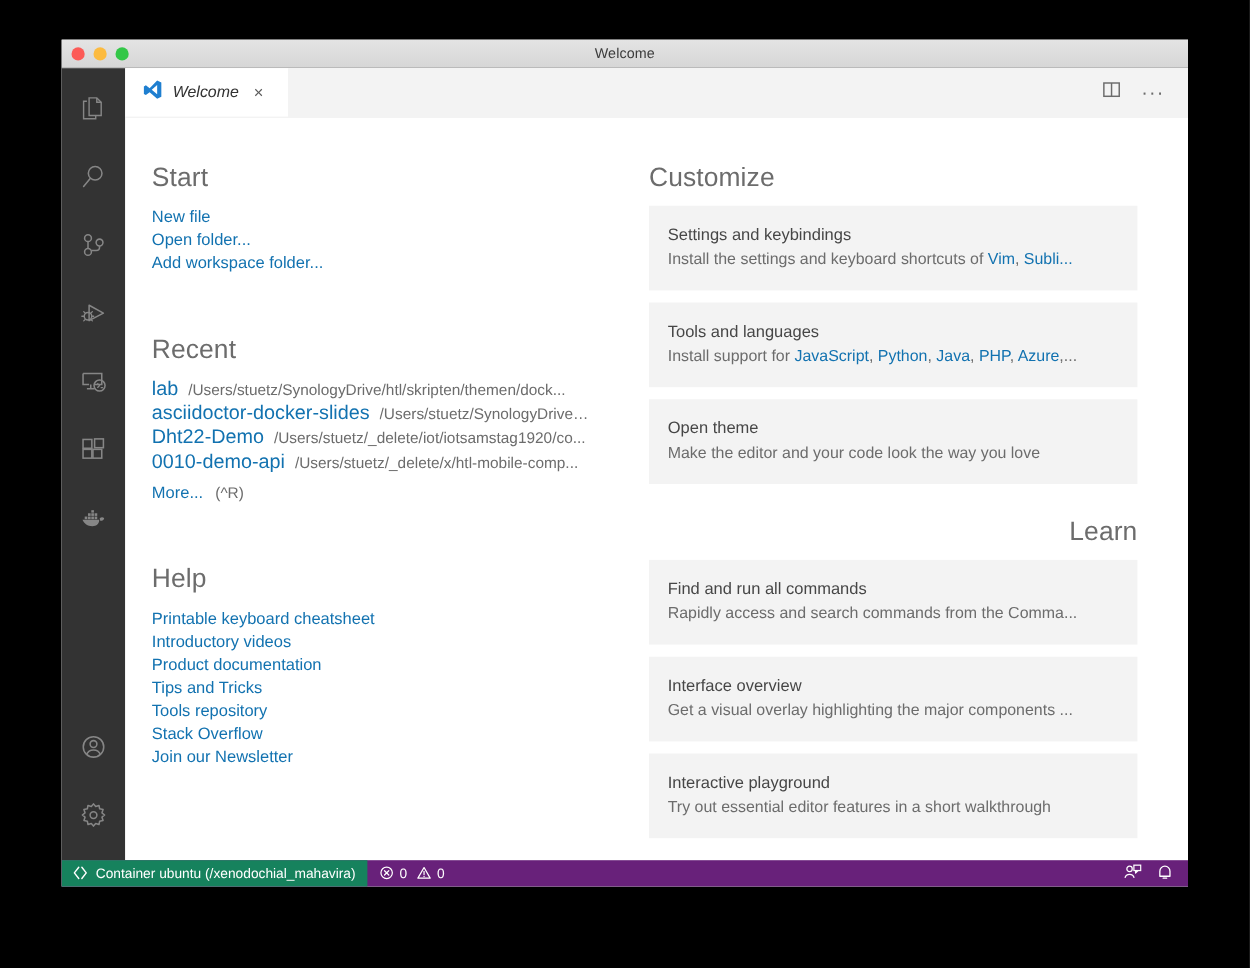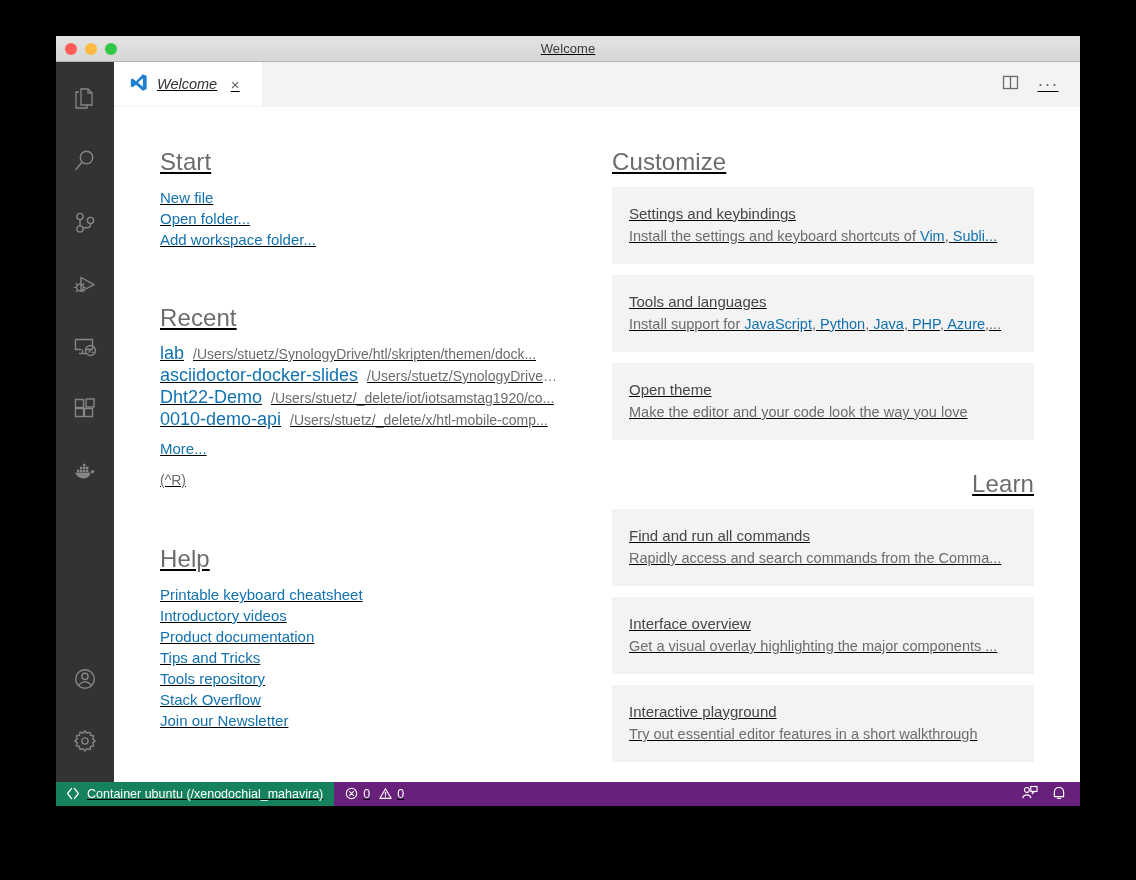--- a/index.html
+++ b/index.html
@@ -21,21 +21,20 @@
 
   
   .window {
     position: absolute;
     left: 56px;
     top: 36px;
     width: 1024px;
     height: 770px;
     background: #ffffff;
     overflow: hidden;
-    text-decoration: underline;
   }
 
   .titlebar {
     position: relative;
     height: 25px;
     background: linear-gradient(to bottom, #e4e4e4 0%, #d6d6d6 100%);
     border-bottom: 1px solid #b3b3b3;
     display: flex;
     align-items: center;
     justify-content: center;
@@ -169,21 +168,21 @@
     letter-spacing: 1px;
     color: #6b6b6b;
   }
 
   
   .welcome {
     flex: 1;
     overflow: hidden;
     background: #ffffff;
     display: flex;
-    padding: 41px 46px 0 46px;
+    padding: 41px 46px 0 24px;
     box-sizing: border-box;
     gap: 52px;
   }
   .col-left  { width: 400px; flex: 0 0 400px; }
   .col-right { flex: 1; min-width: 0; }
 
   .section-title {
     font-size: 24px;
     font-weight: 400;
     color: #6c6c6c;
@@ -223,21 +222,20 @@
     font-size: 14px;
     overflow: hidden;
     text-overflow: ellipsis;
   }
   .more-row {
     display: flex;
     align-items: flex-start;
     gap: 11px;
     margin-top: 7px;
     line-height: 21px;
-    flex-direction: column;
   }
   .more-shortcut { color: #6c6c6c; font-size: 14px; }
 
   
   .card {
     background: #f3f3f3;
     padding: 16px 17px 17px 17px;
     margin-bottom: 11px;
     cursor: pointer;
     box-sizing: border-box;

